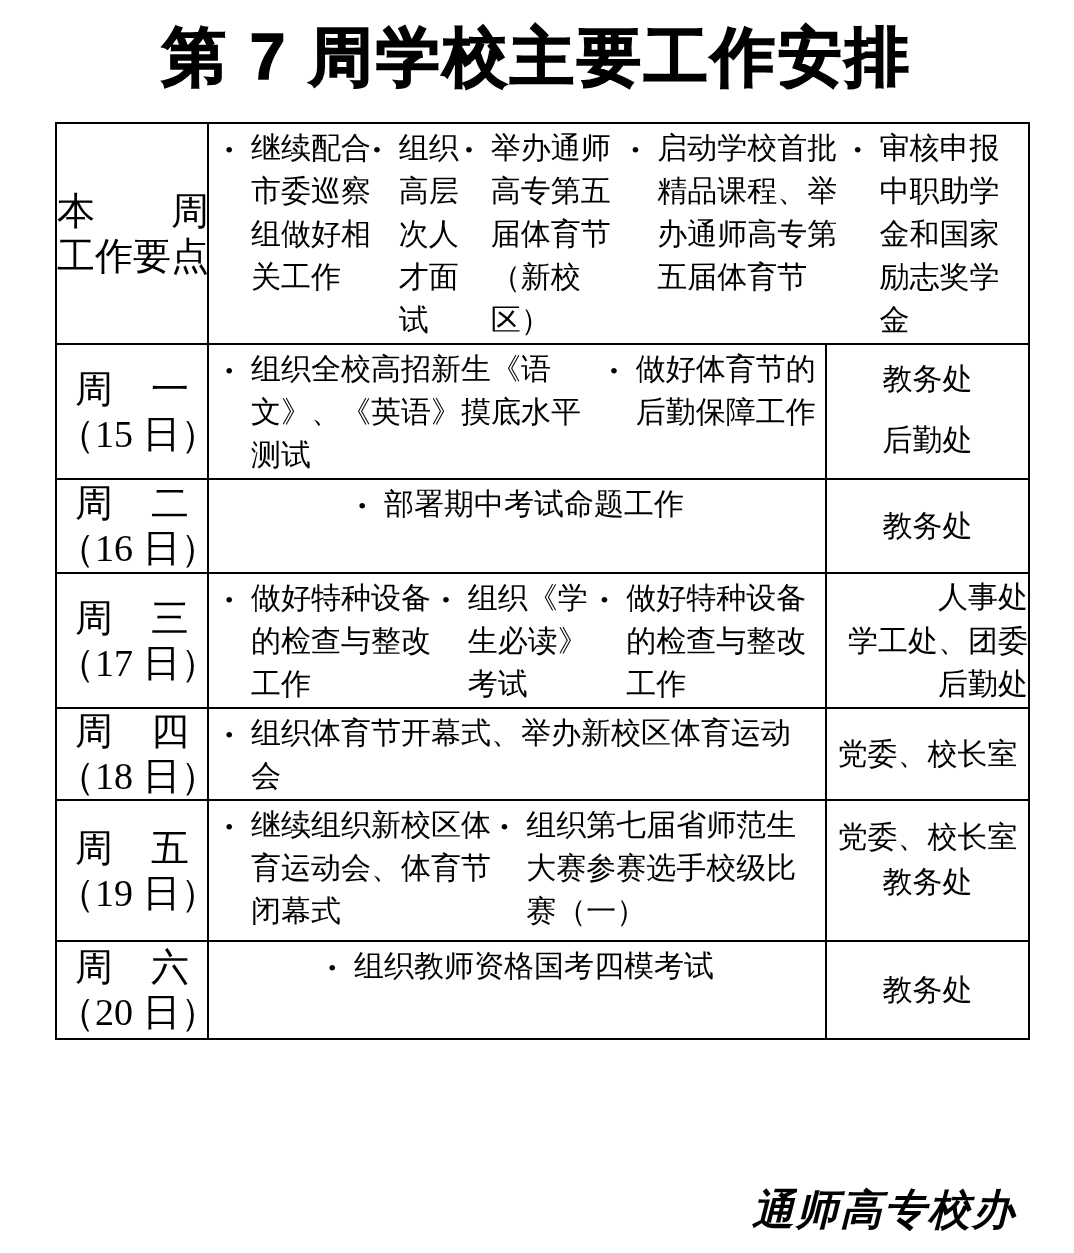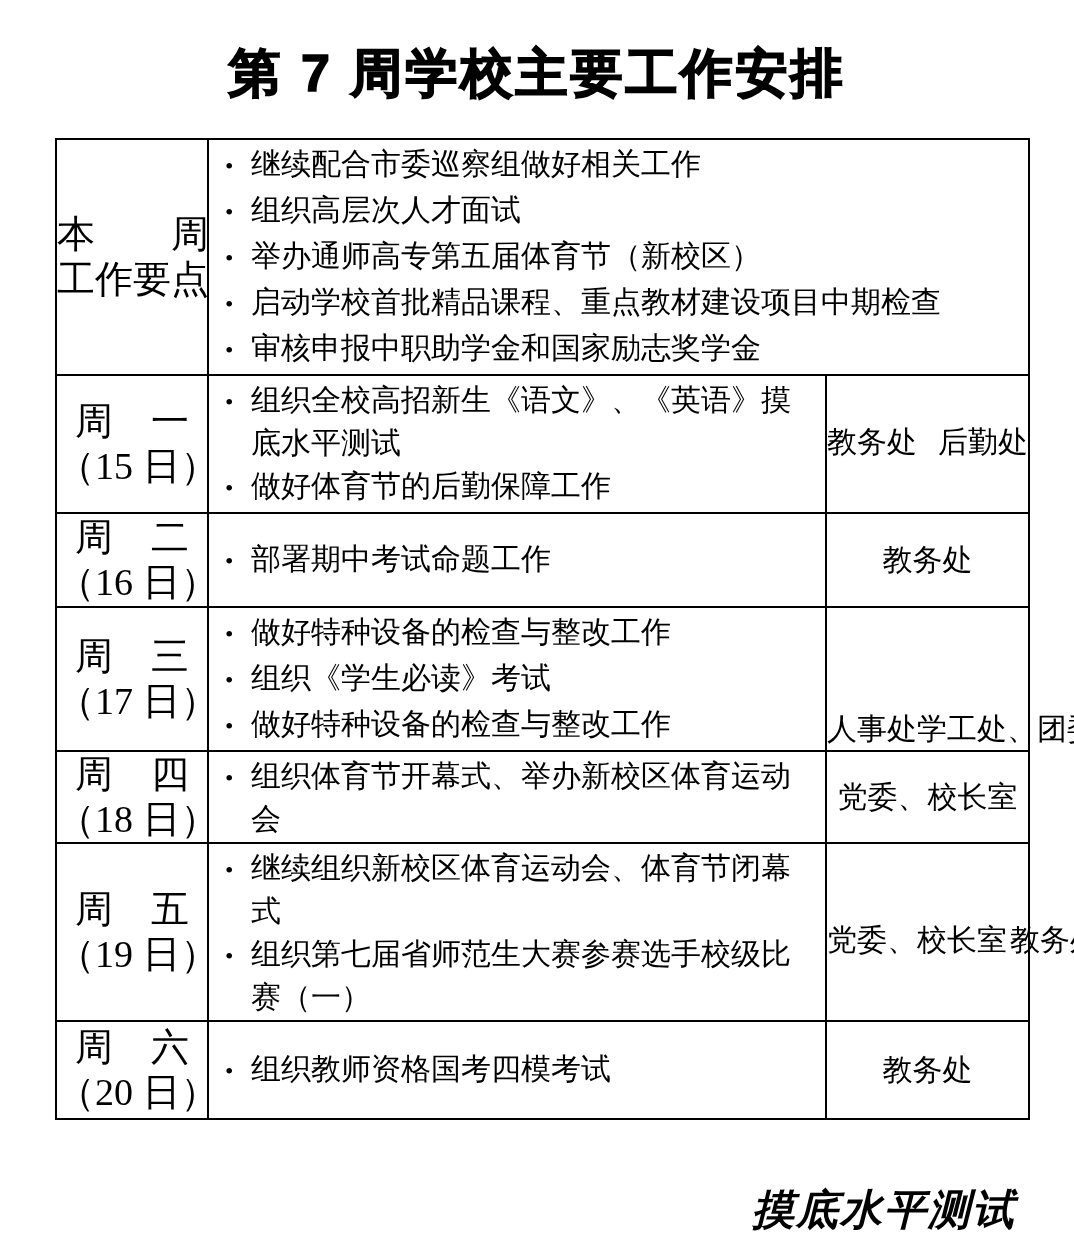--- a/index.html
+++ b/index.html
@@ -10,25 +10,25 @@
     font-family: "Liberation Serif", serif;
   }
   .page {
     position: relative;
     width: 1074px;
     height: 1253px;
     background: #ffffff;
     overflow: hidden;
   }
   .title {
-    margin: 16px;
+    margin: 0;
     padding-top: 18px;
     text-align: center;
     font-family: "Liberation Sans", sans-serif;
-    font-size: 52px;
+    font-size: 64px;
     line-height: 78px;
     font-weight: 900;
     letter-spacing: 3px;
     -webkit-text-stroke: 1.5px #000;
   }
   .subtitle {
     margin-top: 30px;
     text-align: center;
     font-size: 30px;
     font-weight: 700;
@@ -63,21 +63,21 @@
     text-align: center;
     font-size: 38px;
   }
   .label-cell .lbl {
     line-height: 45px;
     white-space: nowrap;
   }
   .items-cell { padding: 2px 8px 2px 16px; }
   .items-stack {
     display: flex;
-    flex-direction: column;
+    flex-direction: row;
     justify-content: center;
     height: 100%;
   }
   .item {
     display: flex;
     align-items: flex-start;
     font-size: 30px;
     line-height: 43px;
   }
   .bullet {
@@ -85,21 +85,21 @@
     text-align: left;
   }
   .bullet::before {
     content: "\2022";
     font-size: 24px;
   }
   .item-text { flex: 1; }
   .dept-cell { padding: 0; }
   .dept-stack {
     display: flex;
-    flex-direction: row;
+    flex-direction: column;
     justify-content: center;
     align-items: center;
     height: 100%;
     font-size: 30px;
     line-height: 42px;
     text-align: center;
     border-radius: 20px;
   }
   .r-mon .dept-stack { justify-content: space-between; padding: 13px 0 17px; box-sizing: border-box; }
   .r-wed .dept-stack { justify-content: space-evenly; align-items: flex-end; }
@@ -144,21 +144,21 @@
           <div class="item">
                 <span class="bullet"></span>
                 <span class="item-text">组织高层次人才面试</span>
               </div>
           <div class="item">
                 <span class="bullet"></span>
                 <span class="item-text">举办通师高专第五届体育节（新校区）</span>
               </div>
           <div class="item">
                 <span class="bullet"></span>
-                <span class="item-text">启动学校首批精品课程、重点教材建设项目中期检查</span>
+                <span class="item-text">启动学校首批精品课程、举办通师高专第五届体育节</span>
               </div>
           <div class="item">
                 <span class="bullet"></span>
                 <span class="item-text">审核申报中职助学金和国家励志奖学金</span>
               </div>
         </div>
       </td>
     </tr>
 
 
@@ -298,15 +298,15 @@
       <td class="dept-cell">
         <div class="dept-stack">
           <div class="dept">教务处</div>
         </div>
       </td>
     </tr>
 
   </tbody>
     </table>
 
-  <div class="footer">摸底水平测试</div>
+  <div class="footer">通师高专校办</div>
 
 </div>
 
 </body></html>

